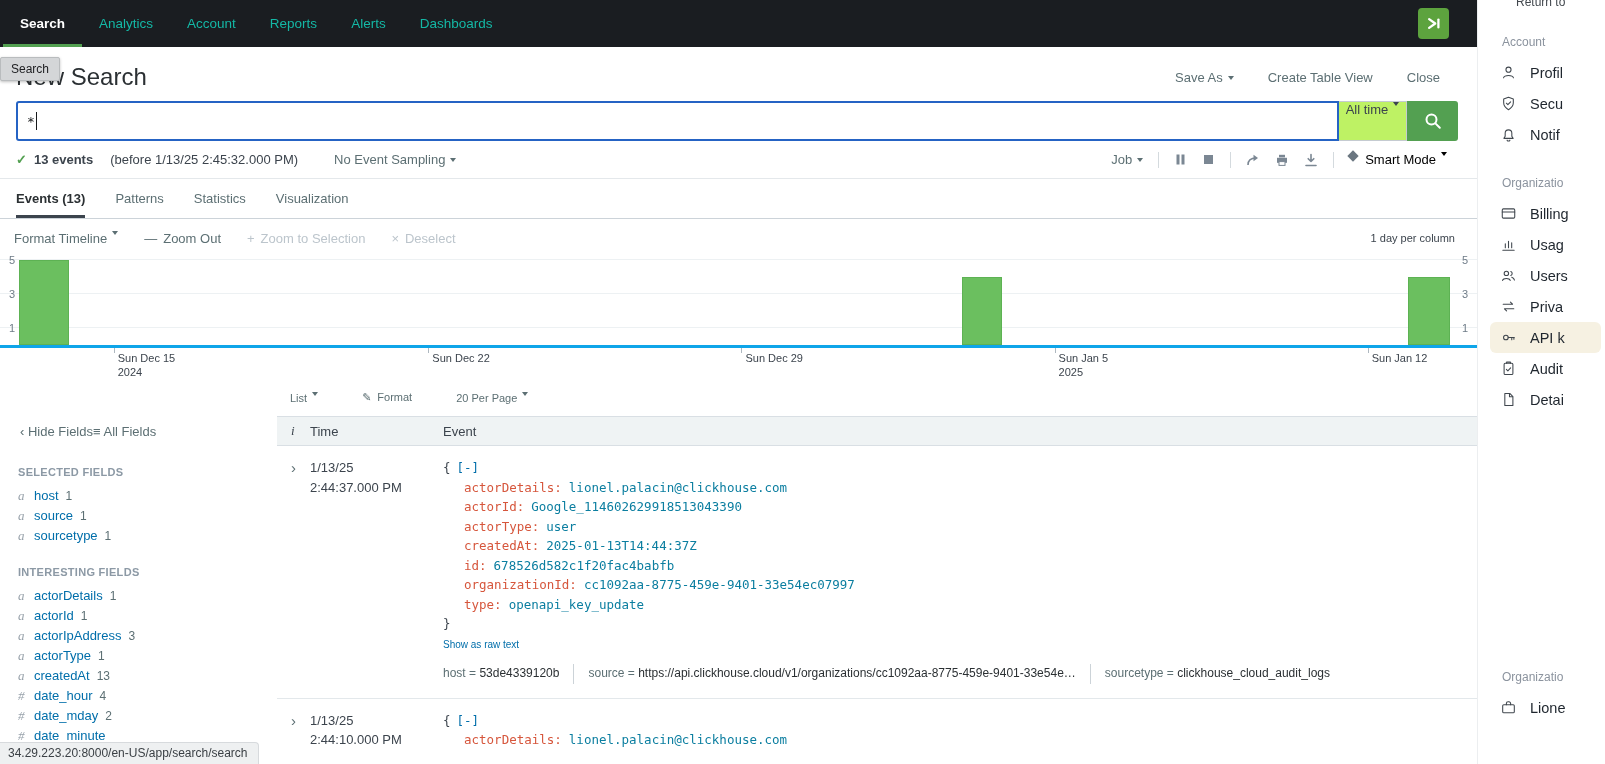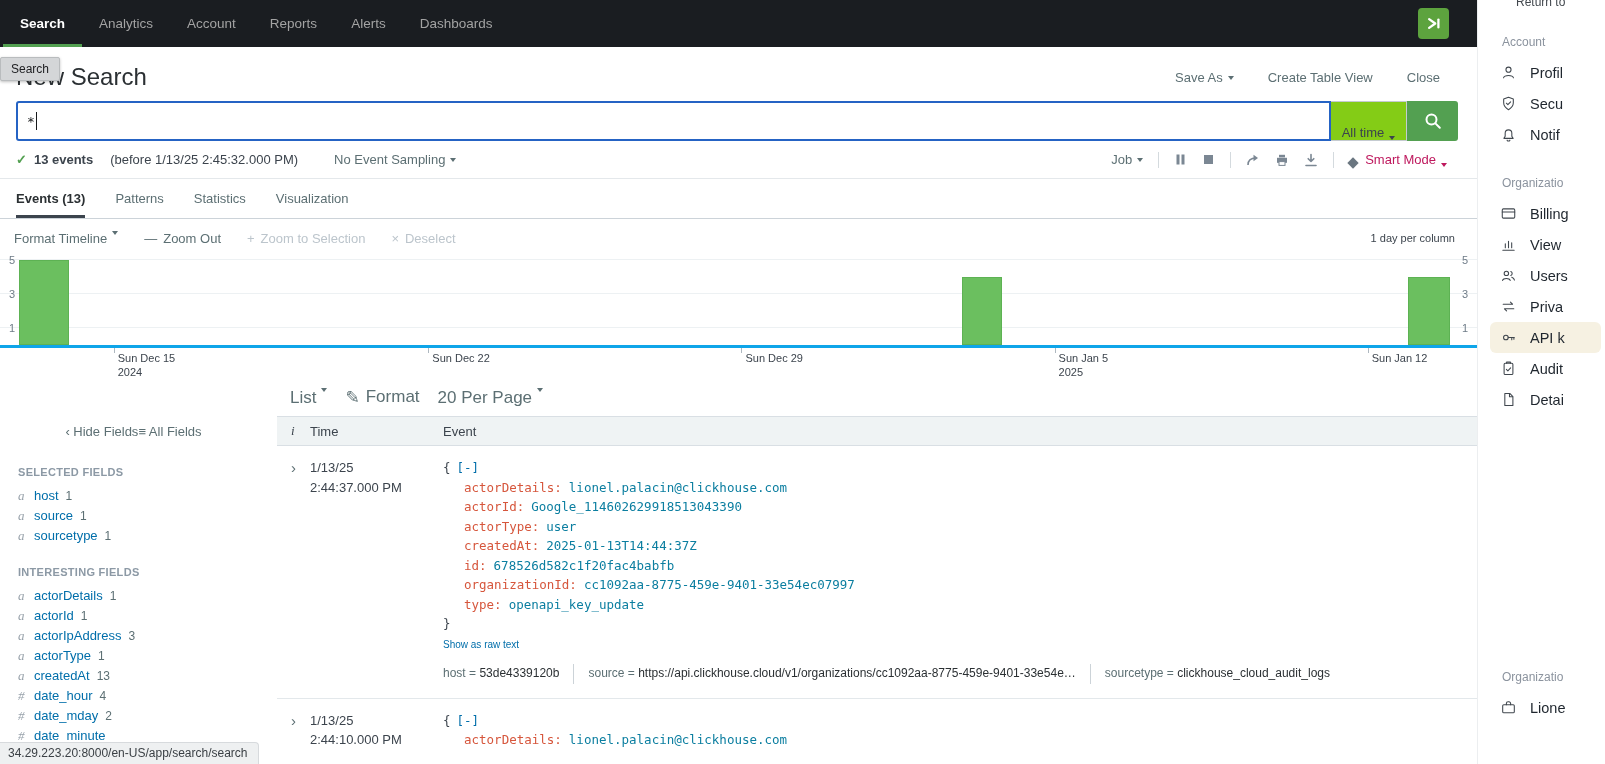--- a/index.html
+++ b/index.html
@@ -4,51 +4,51 @@
 <style>
   *{box-sizing:border-box;margin:0;padding:0}
   html,body{width:1605px;height:764px}
   body{position:relative;overflow:hidden;font-family:"Liberation Sans",sans-serif;background:#fff;color:#2b3033}
   a{text-decoration:none}
 
   .main{position:absolute;left:0;top:0;width:1477px;height:764px;overflow:hidden;background:#fff}
 
   
   .topnav{height:47px;background:#1a1d21;display:flex;align-items:stretch;padding-left:3px}
-  .nav-item{display:flex;align-items:center;padding:0 17px;font-size:13.5px;color:#a3a3a3;cursor:pointer;white-space:nowrap}
+  .nav-item{display:flex;align-items:center;padding:0 17px;font-size:13.5px;color:#14b8a6;cursor:pointer;white-space:nowrap}
   .nav-item.active{color:#fff;font-weight:700;box-shadow:inset 0 -3px 0 #53a051}
   .app-icon{margin-left:auto;margin-right:28px;align-self:center;width:31px;height:31px;border-radius:4px;background:#5da33e;display:flex;align-items:center;justify-content:center}
   .app-icon svg{width:21px;height:21px}
 
   
   .header-row{height:54px;display:flex;align-items:center;padding:6px 37px 0 16px}
   .page-title{font-size:24px;font-weight:400;color:#2b3033;white-space:nowrap}
   .header-actions{margin-left:auto;display:flex;gap:34px;align-items:center;font-size:13px;color:#5c6f73}
   .action{cursor:pointer;white-space:nowrap}
   .caret{display:inline-block;width:0;height:0;border-left:3.5px solid transparent;border-right:3.5px solid transparent;border-top:4.5px solid currentColor;margin-left:5px;vertical-align:2px}
   .tooltip{position:absolute;left:0;top:57px;z-index:40;background:#d4d6d8;border:1px solid #b9bcbe;color:#202124;font-size:12px;padding:4px 10px;border-radius:2px;box-shadow:0 1px 3px rgba(0,0,0,.25)}
 
   
   .search-row{display:flex;height:40px;margin:0 19px 0 16px}
   .search-input{flex:1;display:flex;align-items:center;border:2px solid #2563c4;border-radius:3px 0 0 3px;padding-left:9px;background:#fff;font-family:"DejaVu Sans Mono",monospace;font-size:13px;color:#17191b;cursor:text}
   .cursor{width:1px;height:18px;background:#17191b;margin-left:1px}
-  .time-picker{width:76px;border:1px solid #c5cbd1;border-left:none;display:flex;align-items:flex-end;justify-content:center;font-size:13px;color:#3c444d;background:#84cc16;cursor:pointer}
+  .time-picker{width:68px;border:1px solid #c5cbd1;border-left:none;display:flex;align-items:flex-start;justify-content:center;font-size:13px;color:#3c444d;background:#bef264;cursor:pointer}
   .search-btn{width:51px;border:none;background:#53a051;border-radius:0 3px 3px 0;display:flex;align-items:center;justify-content:center;cursor:pointer}
 
   
   .job-row{height:38px;display:flex;align-items:center;padding:0 30px 0 16px;border-bottom:1px solid #e4e8eb;font-size:13px;color:#3c444d}
   .check{color:#53a051;font-weight:700;margin-right:7px}
   .evt-bold{font-weight:700;margin-right:17px}
   .sampling{margin-left:36px;color:#5c6f73;cursor:pointer}
   .job-right{margin-left:auto;display:flex;align-items:center;gap:15px;color:#5c6f73}
   .vdiv{width:1px;height:16px;background:#d4dade}
   .icon-btn{display:flex;align-items:center;cursor:pointer}
   .icon-btn svg{display:block}
   .diamond{width:8px;height:8px;background:#6a7680;transform:rotate(45deg);margin-right:8px}
-  .mode-sel{display:flex;align-items:flex-end;color:#be185d;cursor:pointer}
+  .mode-sel{display:flex;align-items:flex-start;color:#000000;cursor:pointer}
 
   
   .tabs{display:flex;gap:30px;padding:0 16px;height:40px;border-bottom:1px solid #ccd3d9}
   .tab{display:flex;align-items:center;font-size:13px;color:#5c6f73;border-bottom:3px solid transparent;cursor:pointer;padding-top:3px;white-space:nowrap}
   .tab.active{color:#2b3033;font-weight:700;border-bottom-color:#3c444d}
 
   
   .tl-controls{height:38px;display:flex;align-items:center;gap:26px;padding:0 22px 0 14px;font-size:13px;color:#5c6f73}
   .ctl{display:flex;cursor:pointer;white-space:nowrap}
   .ctl-icon{margin-right:6px}
@@ -62,26 +62,26 @@
   .g5{bottom:85px}.g3{bottom:51px}.g1{bottom:17px}
   .tl-bar{position:absolute;bottom:0;background:#6bbf5f;border:1px solid #5db253;cursor:pointer}
   .ylab{position:absolute;font-size:11px;color:#6e7b87}
   .yl{left:9px}.yr{right:9px}
   .y5{bottom:79px}.y3{bottom:45px}.y1{bottom:11px}
   .tl-axis{position:relative;height:34px;border-top:3px solid #0ea5e9}
   .tl-tick{position:absolute;top:0;width:1px;height:5px;background:#aeb8c0}
   .tl-xlabel{position:absolute;top:3px;font-size:11px;color:#3c444d;line-height:14px;white-space:nowrap}
 
   
-  .page-controls{height:37px;display:flex;align-items:center;gap:18px;padding-left:290px;font-size:17px;color:#5c6f73}
+  .page-controls{height:37px;display:flex;align-items:center;gap:44px;padding-left:290px;font-size:11px;color:#5c6f73}
 
   
   .content{display:flex;height:348px;align-items:stretch}
   .fields-sidebar{width:277px;flex:none}
-  .sidebar-head{height:30px;display:flex;align-items:center;justify-content:center;padding:0 22px 0 12px;font-size:13px;color:#5c6f73}
+  .sidebar-head{height:30px;display:flex;align-items:center;justify-content:flex-start;padding:0 22px 0 20px;font-size:13px;color:#5c6f73}
   .link-ish{cursor:pointer;white-space:nowrap}
   .group-label{margin:20px 0 8px 18px;font-size:11px;font-weight:700;color:#8c99a5;letter-spacing:.3px}
   .field-item{display:flex;align-items:baseline;gap:7px;padding:2px 18px;font-size:13px;cursor:pointer}
   .f-type{font-family:"Liberation Serif",serif;font-style:italic;color:#98a2ab;width:9px;flex:none}
   .f-name{color:#006eaa}
   .f-count{color:#5c6f73;font-size:12px}
 
   .events-table{flex:1;min-width:0}
   .table-head{height:30px;background:#eff3f4;border-top:1px solid #d9dfe4;border-bottom:1px solid #d9dfe4;display:flex;align-items:center;font-size:13px;color:#3c444d}
   .col-i{width:33px;padding-left:14px;font-family:"Liberation Serif",serif;font-style:italic}
@@ -518,21 +518,21 @@
             <path d="M3.2 9.8h17.6"></path>
           </svg></span>
     <span class="sp-label-text">Billing</span>
   </div>
 
   <div class="sp-item">
     <span class="sp-icon"><svg viewBox="0 0 24 24">
             <path d="M4 20h16"></path>
             <path d="M7.5 16.5v-5.5M12 16.5v-9M16.5 16.5v-7"></path>
           </svg></span>
-    <span class="sp-label-text">View</span>
+    <span class="sp-label-text">Usag</span>
   </div>
 
   <div class="sp-item">
     <span class="sp-icon"><svg viewBox="0 0 24 24">
             <circle cx="9" cy="9" r="3.1"></circle>
             <path d="M3.6 19c1.1-3.6 9.7-3.6 10.8 0"></path>
             <path d="M15.3 6.4a3.1 3.1 0 010 5.7"></path>
             <path d="M16.6 14.4c2 .6 3.4 1.8 3.8 4"></path>
           </svg></span>
     <span class="sp-label-text">Users</span>

